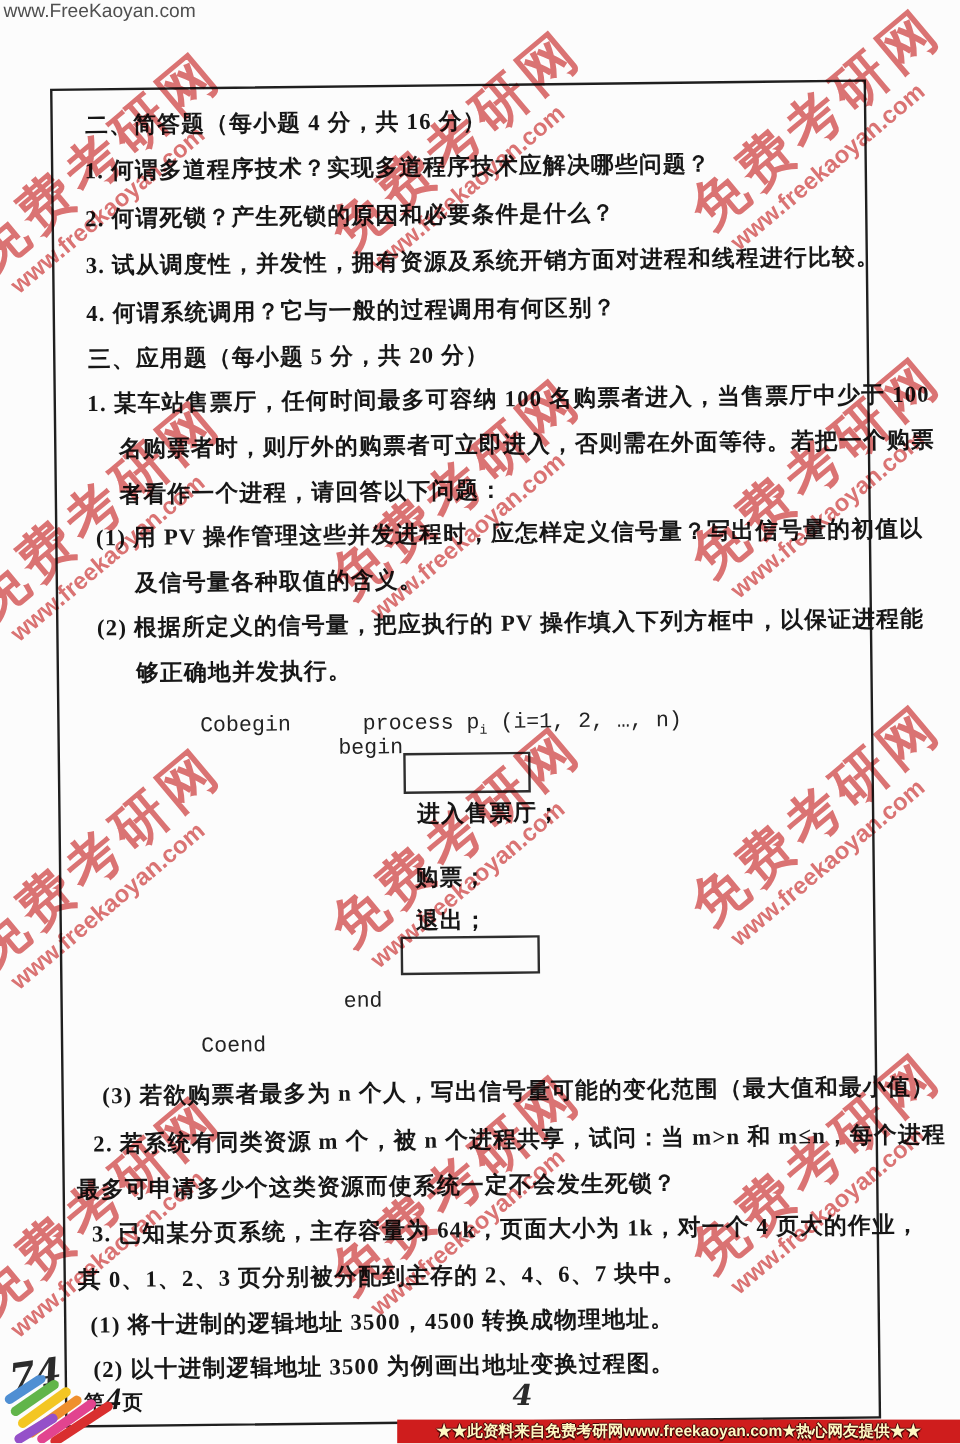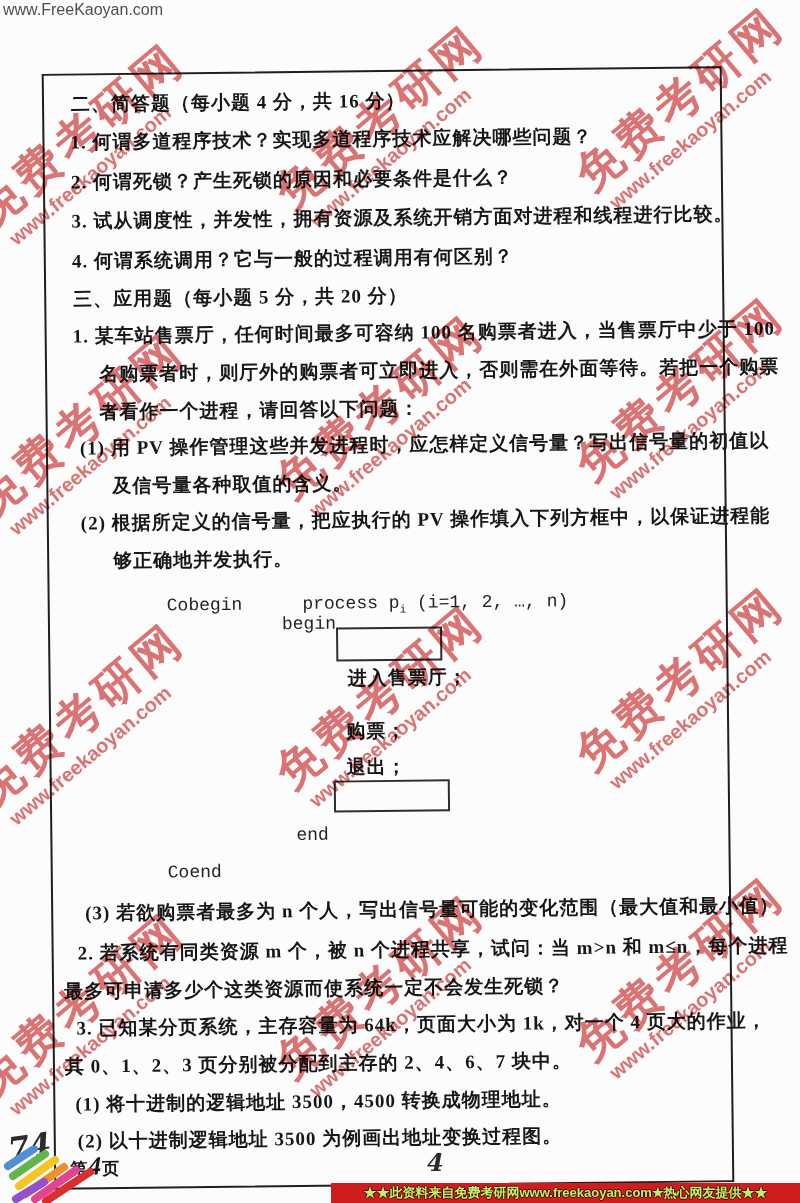--- a/index.html
+++ b/index.html
@@ -22,21 +22,21 @@
   .wm-url{font-size:20px;font-weight:700;white-space:nowrap;margin:3px 0 0 8px;
           font-family:"Liberation Sans",sans-serif;}
   .handwrit{position:absolute;font-style:italic;color:#2b2b2b;z-index:4;
             font-family:"DejaVu Serif",serif;}
   #hw-left{left:8px;top:1128px;font-size:31px;font-weight:600;transform:rotate(-8deg);}
   #hw-mark{left:427px;top:1148px;font-size:24px;font-weight:600;z-index:6;}
   #logo{position:absolute;left:0;top:1146px;z-index:4;}
   #page-num .pagenum{font-size:26px;font-weight:700;font-style:italic;}
   #bottom-bar{position:absolute;left:331px;top:1183px;width:469px;height:20px;
               background:#cf1d1d;z-index:5;display:flex;align-items:center;justify-content:center;}
-  #bottom-bar span{font:700 13px "Liberation Sans",sans-serif;color:#bef264;white-space:nowrap;
+  #bottom-bar span{font:700 13px "Liberation Sans",sans-serif;color:#fef9c3;white-space:nowrap;
                    text-shadow:-1px 0 #4d0808,1px 0 #4d0808,0 -1px #4d0808,0 1px #4d0808;}
 </style>
 </head>
 <body>
 
 <div id="screen">
 
   <div id="site-label">www.FreeKaoyan.com</div>
 
   <div class="paper">
@@ -58,21 +58,21 @@
 
     <div class="ln mono" style="left:117px;top:521px">
       <span>Cobegin</span><span class="sp60"></span><span>process p</span><sub>i</sub>&nbsp;<span>(i=1, 2, …, n)</span>
     </div>
     <div class="ln mono" style="left:232px;top:541px">begin</div>
     <div class="codebox" style="left:286px;top:555px;width:102px;height:30px"></div>
     <div class="ln" style="left:297px;top:593px">进入售票厅；</div>
     <div class="ln" style="left:295px;top:646px">购票；</div>
     <div class="ln" style="left:295px;top:682px">退出；</div>
     <div class="codebox" style="left:282px;top:708px;width:112px;height:28px"></div>
-    <div class="ln mono" style="left:244px;top:752px">end</div>
+    <div class="ln mono" style="left:234px;top:752px">end</div>
     <div class="ln mono" style="left:115px;top:788px">Coend</div>
 
     <div class="ln" style="left:32px;top:825px">(3) 若欲购票者最多为 n 个人，写出信号量可能的变化范围（最大值和最小值）</div>
     <div class="ln" style="left:24px;top:865px">2. 若系统有同类资源 m 个，被 n 个进程共享，试问：当 m&gt;n 和 m≤n，每个进程</div>
     <div class="ln" style="left:10px;top:903px">最多可申请多少个这类资源而使系统一定不会发生死锁？</div>
     <div class="ln" style="left:22px;top:940px">3. 已知某分页系统，主存容量为 64k，页面大小为 1k，对一个 4 页大的作业，</div>
     <div class="ln" style="left:10px;top:978px">其 0、1、2、3 页分别被分配到主存的 2、4、6、7 块中。</div>
     <div class="ln" style="left:20px;top:1016px">(1) 将十进制的逻辑地址 3500，4500 转换成物理地址。</div>
     <div class="ln" style="left:22px;top:1053px">(2) 以十进制逻辑地址 3500 为例画出地址变换过程图。</div>
 

